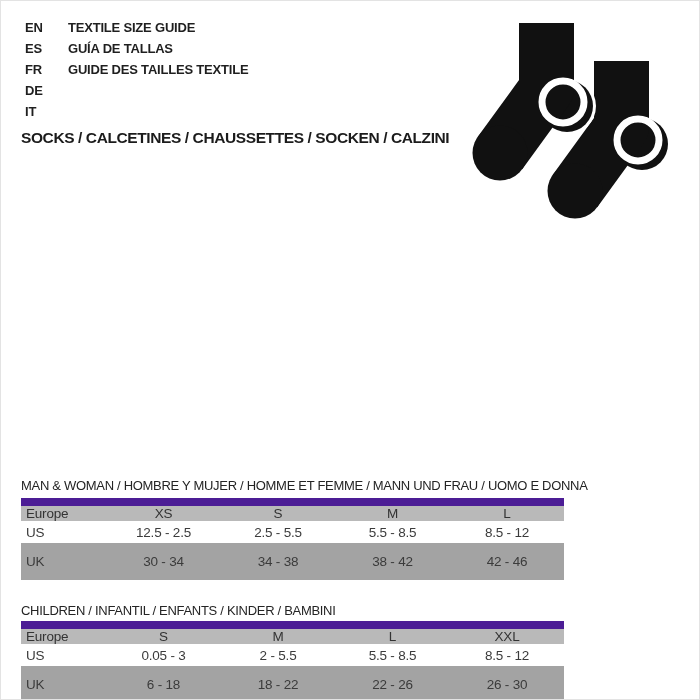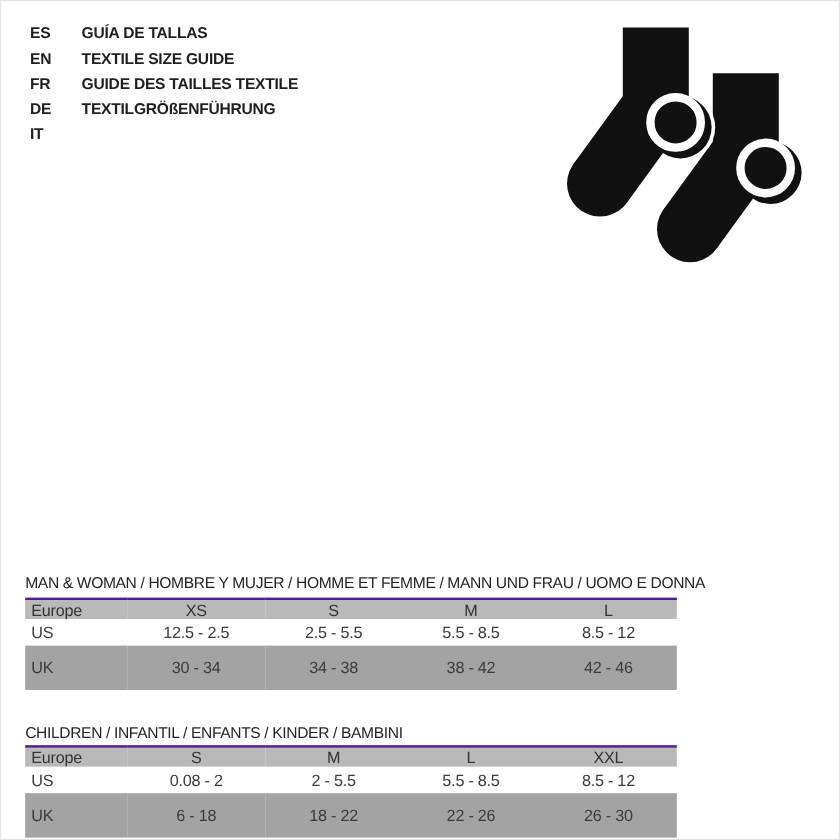--- a/index.html
+++ b/index.html
@@ -43,59 +43,59 @@
   .title-children { top: 602px; }
 
   table.size-table {
     position: absolute; left: 20px; width: 543px;
     border-collapse: collapse; table-layout: fixed;
     font-size: 13.5px; color: #3b3b3b;
   }
   .table-adults { top: 497px; }
   .table-children { top: 620px; }
 
-  .size-table thead tr { background: #b9b9b9; border-top: 2px solid #4c1d95; height: 17px; }
+  .size-table thead tr { background: #b9b9b9; border-top: 8px solid #4c1d95; height: 17px; }
   .size-table thead th { font-weight: normal; color: #333; }
   .size-table tbody tr.row-a { background: #ffffff; height: 22px; }
   .size-table tbody tr.row-b { background: #a3a3a3; height: 37px; }
   .size-table th, .size-table td {
     padding: 0; margin: 0; text-align: center; vertical-align: middle;
     white-space: nowrap; letter-spacing: -0.2px;
   }
   .size-table th:first-child, .size-table td:first-child {
     text-align: left; padding-left: 5px;
   }
 </style>
 </head>
 <body>
 
 <div class="page">
 
   <div class="lang-block">
     <div class="lang-row">
+      <span class="lang-code">EN</span>
+      <span class="lang-label">TEXTILE SIZE GUIDE</span>
+    </div>
+    <div class="lang-row">
       <span class="lang-code">ES</span>
       <span class="lang-label">GUÍA DE TALLAS</span>
-    </div>
-    <div class="lang-row">
-      <span class="lang-code">EN</span>
-      <span class="lang-label">TEXTILE SIZE GUIDE</span>
     </div>
     <div class="lang-row">
       <span class="lang-code">FR</span>
       <span class="lang-label">GUIDE DES TAILLES TEXTILE</span>
     </div>
     <div class="lang-row">
       <span class="lang-code">DE</span>
-      <span class="lang-label">TEXTILGRÖßENFÜHRUNG</span>
     </div>
     <div class="lang-row">
       <span class="lang-code">IT</span>
     </div>
   </div>
 
+  <div class="category-line">SOCKS / CALCETINES / CHAUSSETTES / SOCKEN / CALZINI</div>
 
   <svg class="socks-icon" width="235" height="225" viewBox="455 8 235 225" aria-hidden="true">
 
     <g>
       <circle cx="641" cy="143" r="26" fill="#111"></circle>
       <path d="M 620.5 60 L 620.5 126 L 574 190" fill="none" stroke="#111" stroke-width="55" stroke-linecap="butt" stroke-linejoin="round"></path>
       <circle cx="574" cy="190" r="27.5" fill="#111"></circle>
       <circle cx="637" cy="139" r="21" fill="none" stroke="#fff" stroke-width="7"></circle>
     </g>
 
@@ -163,21 +163,21 @@
         <th>Europe</th>
         <th>S</th>
         <th>M</th>
         <th>L</th>
         <th>XXL</th>
       </tr>
     </thead>
     <tbody>
       <tr class="row-a">
         <td>US</td>
-        <td>0.08 - 2</td>
+        <td>0.05 - 3</td>
         <td>2 - 5.5</td>
         <td>5.5 - 8.5</td>
         <td>8.5 - 12</td>
       </tr>
       <tr class="row-b">
         <td>UK</td>
         <td>6 - 18</td>
         <td>18 - 22</td>
         <td>22 - 26</td>
         <td>26 - 30</td>

